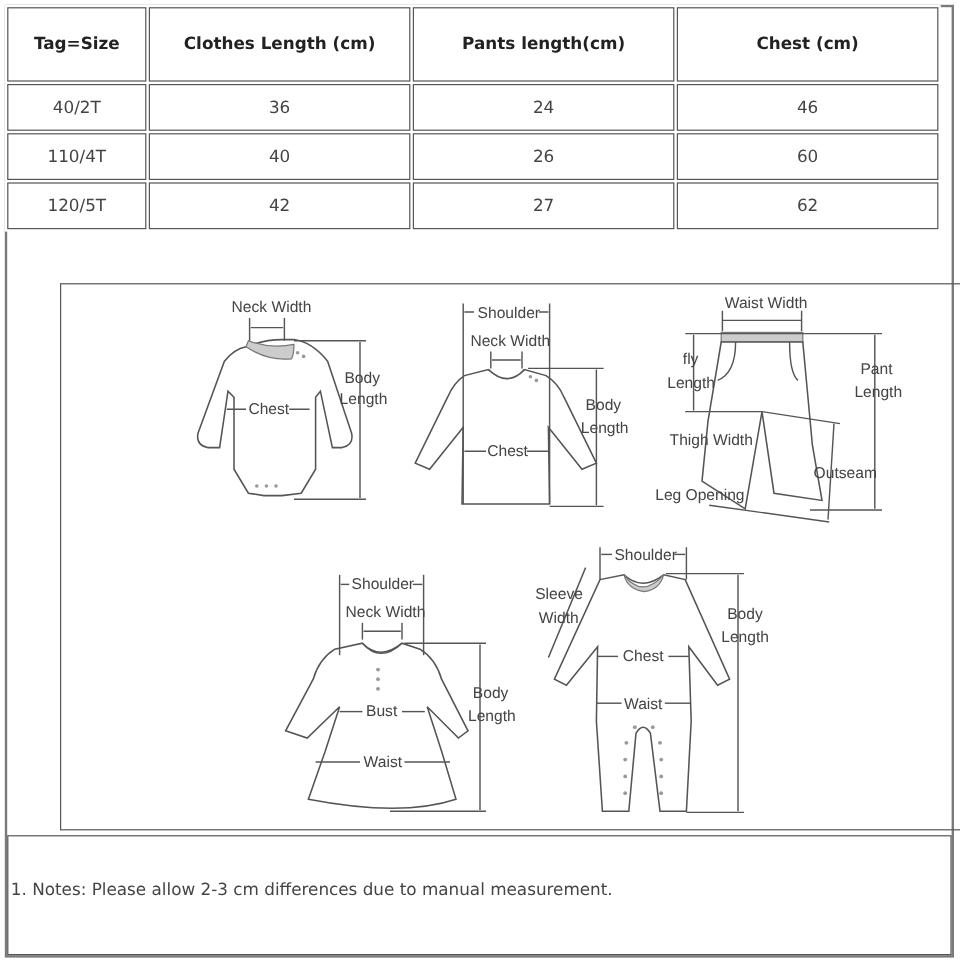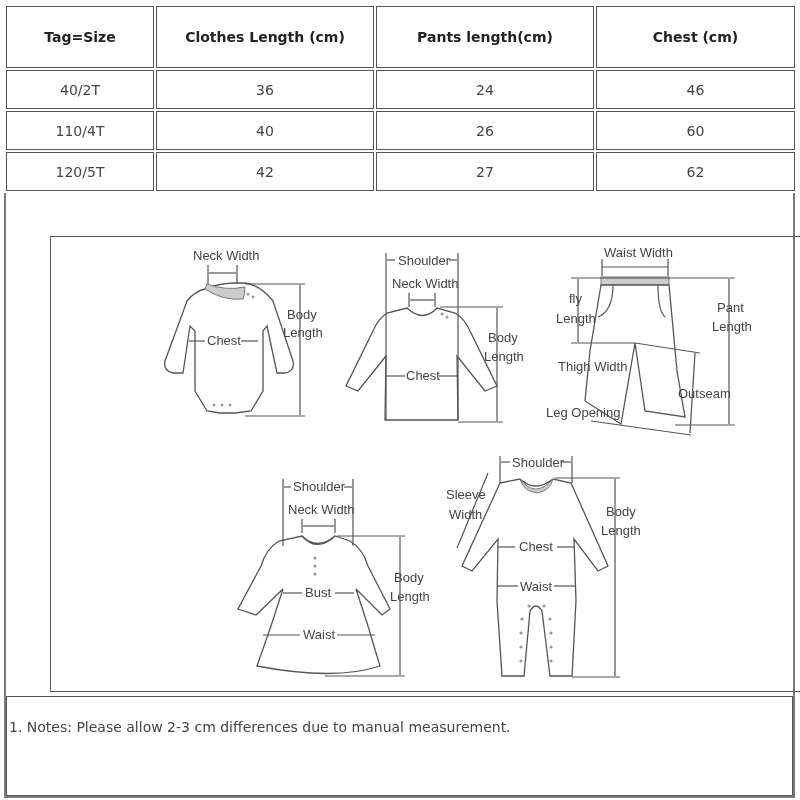--- a/index.html
+++ b/index.html
@@ -2,24 +2,24 @@
 <html><head>
 <meta charset="utf-8">
 <style>
   html,body{margin:0;padding:0;background:#fff;}
   body{width:800px;height:800px;position:relative;overflow:hidden;font-family:"DejaVu Sans","Liberation Sans",sans-serif;color:#333;}
   .frame{position:absolute;left:4px;top:4px;width:791px;height:794px;border:2px solid #7a7a7a;box-sizing:border-box;background:#fff;}
   table.size{position:absolute;left:4px;top:4px;border-collapse:separate;border-spacing:2px;background:#fff;}
   table.size td, table.size th{border:1px solid #555;box-sizing:border-box;text-align:center;padding:0;}
   table.size th{height:62px;font-weight:bold;font-size:14px;color:#222;}
   table.size td{height:39px;font-size:14px;color:#444;}
-  .c0{width:148px}.c1{width:218px}.c2{width:218px}.c3{width:199px}
+  .c0{width:116px}.c1{width:218px}.c2{width:218px}.c3{width:218px}
   .diagram-box{position:absolute;left:6px;top:236px;width:787px;height:456px;border:1px solid #555;box-sizing:border-box;margin-left:44px;}
   .notes-box{position:absolute;left:6px;top:696px;width:787px;height:100px;border:1px solid #555;box-sizing:border-box;}
-  .note{position:absolute;left:2px;font-size:14px;color:#444;white-space:nowrap;}
+  .note{position:absolute;left:2px;font-size:14px;color:#444;white-space:nowrap;margin-top:15px;}
   svg text{font-family:"Liberation Sans","DejaVu Sans",sans-serif;font-size:13px;fill:#444;}
   svg .ln{stroke:#555;stroke-width:1.2;fill:none;}
   svg .body{stroke:#555;stroke-width:1.3;fill:#fff;}
   svg .dot{fill:#999;}
   svg .knit{fill:#ccc;stroke:#777;stroke-width:1;}
 </style>
 </head>
 <body>
 
 <div class="frame"></div>

